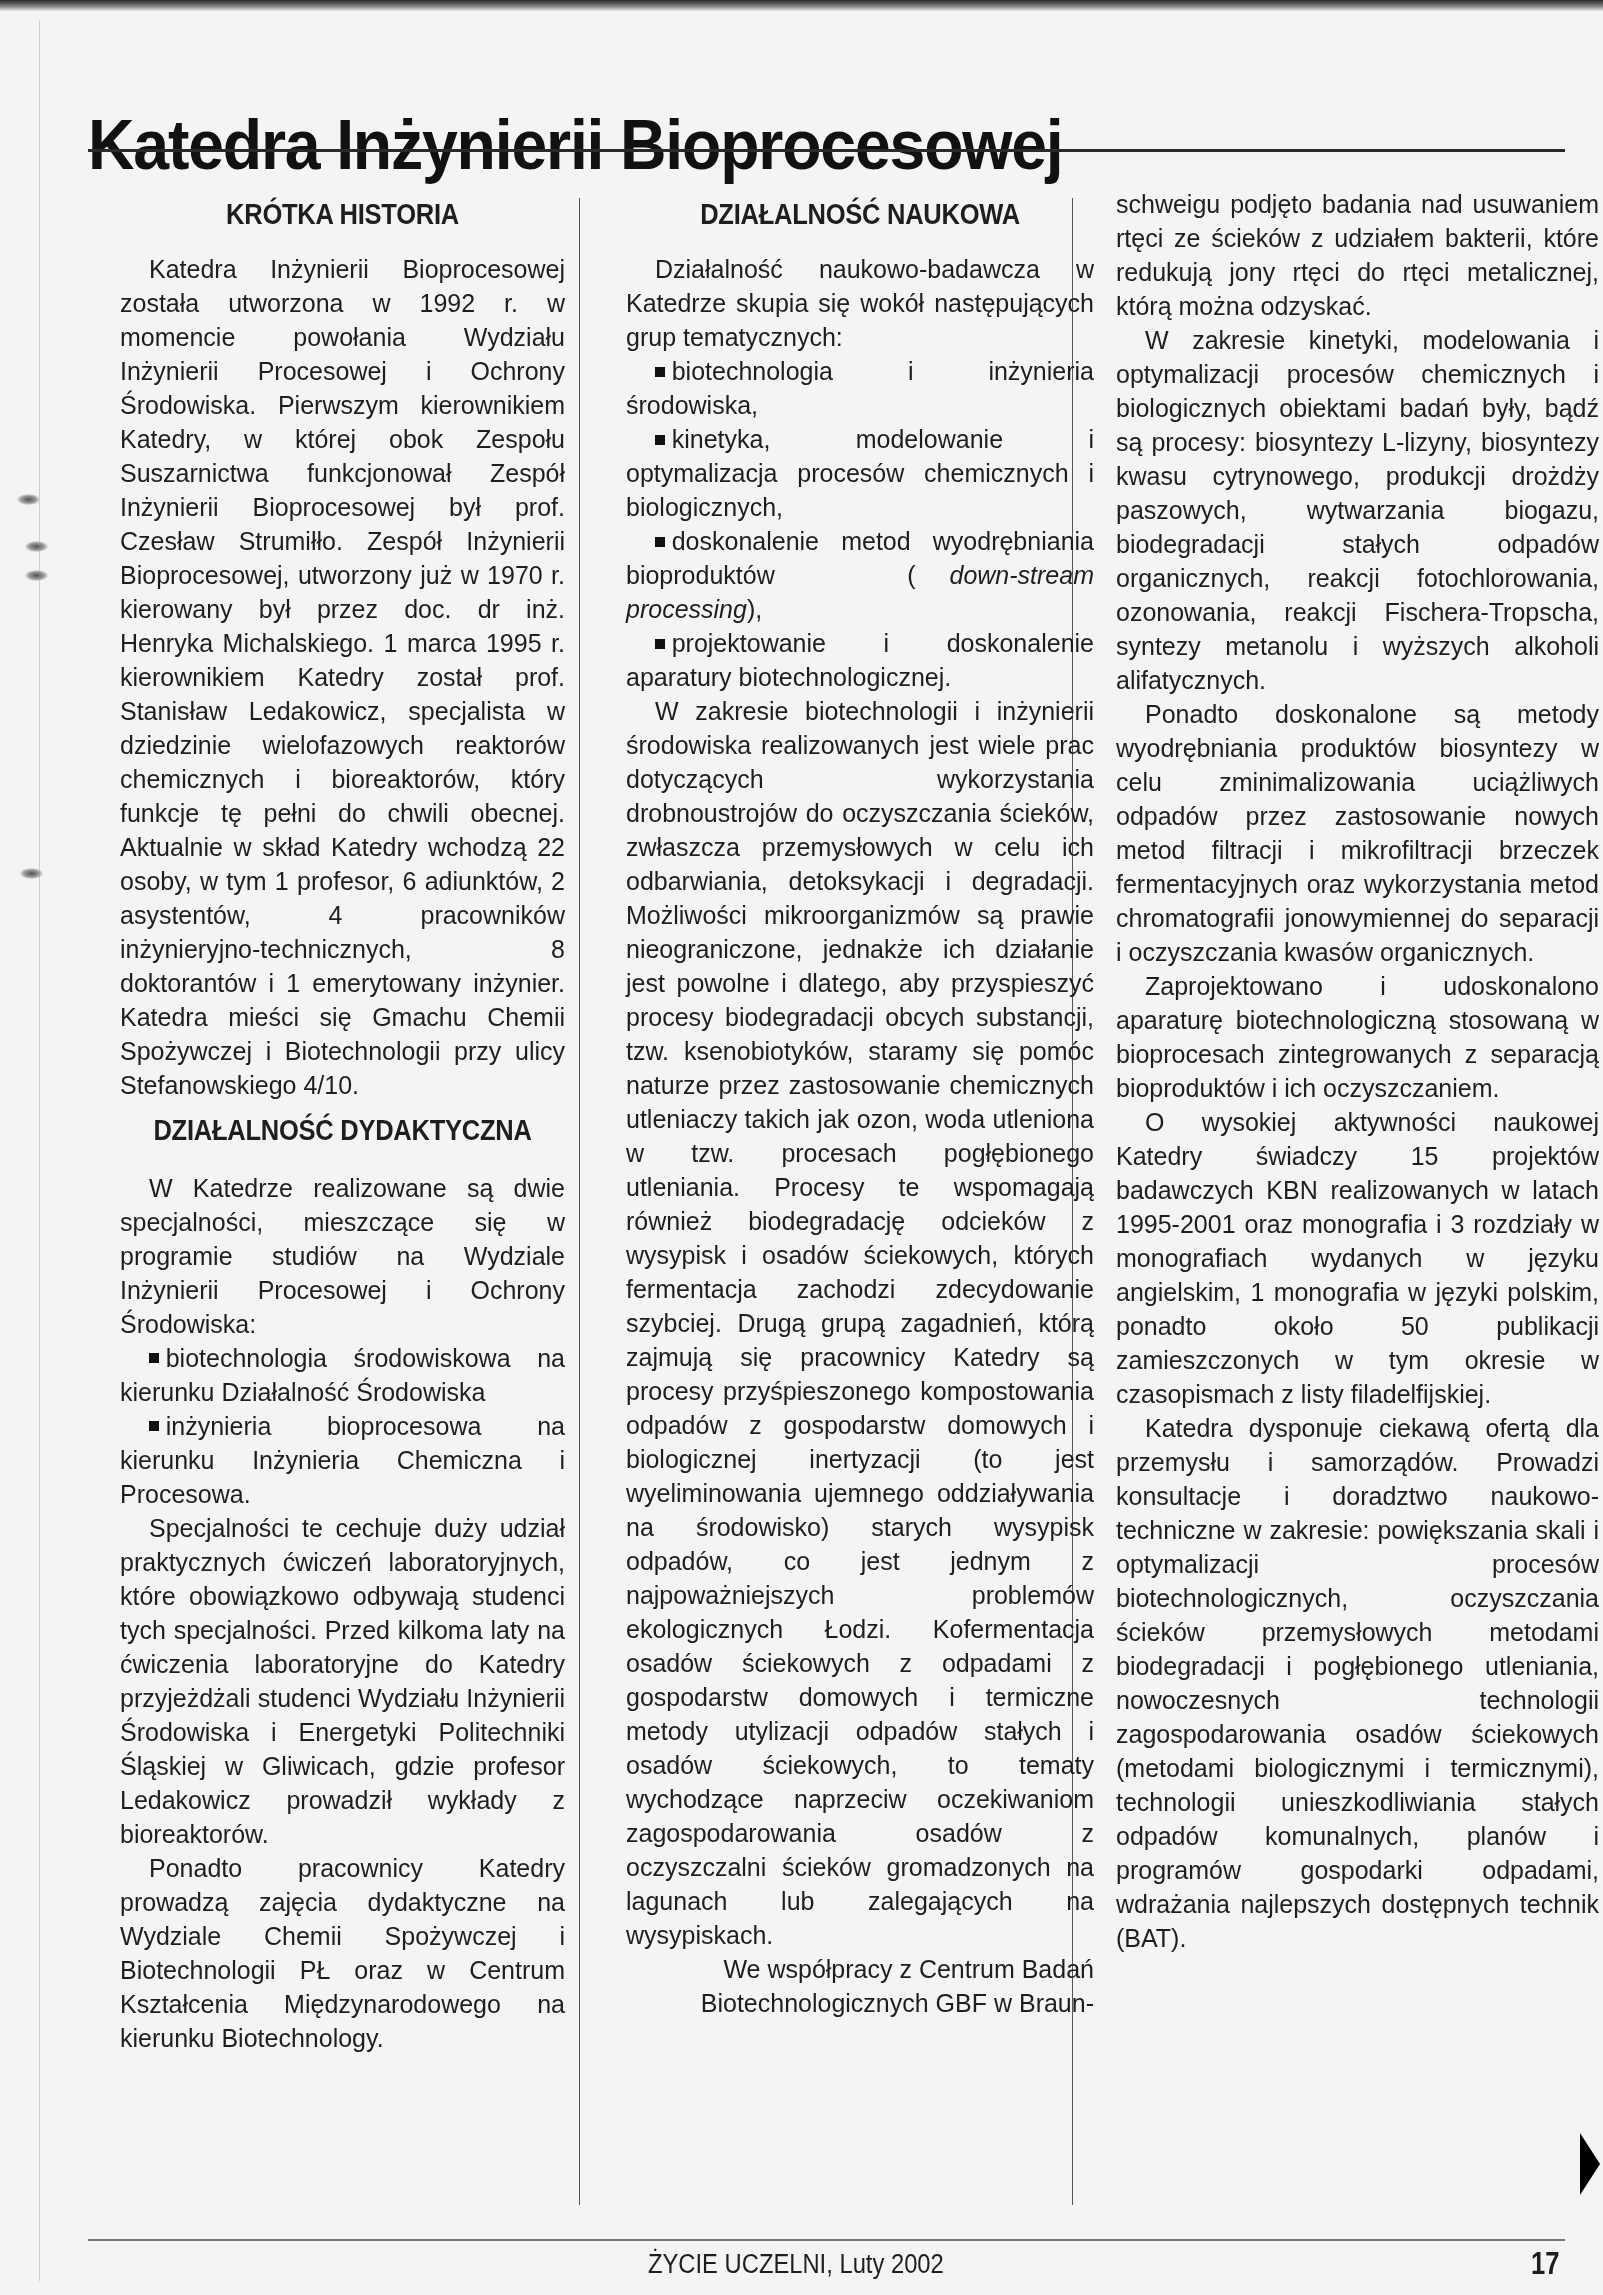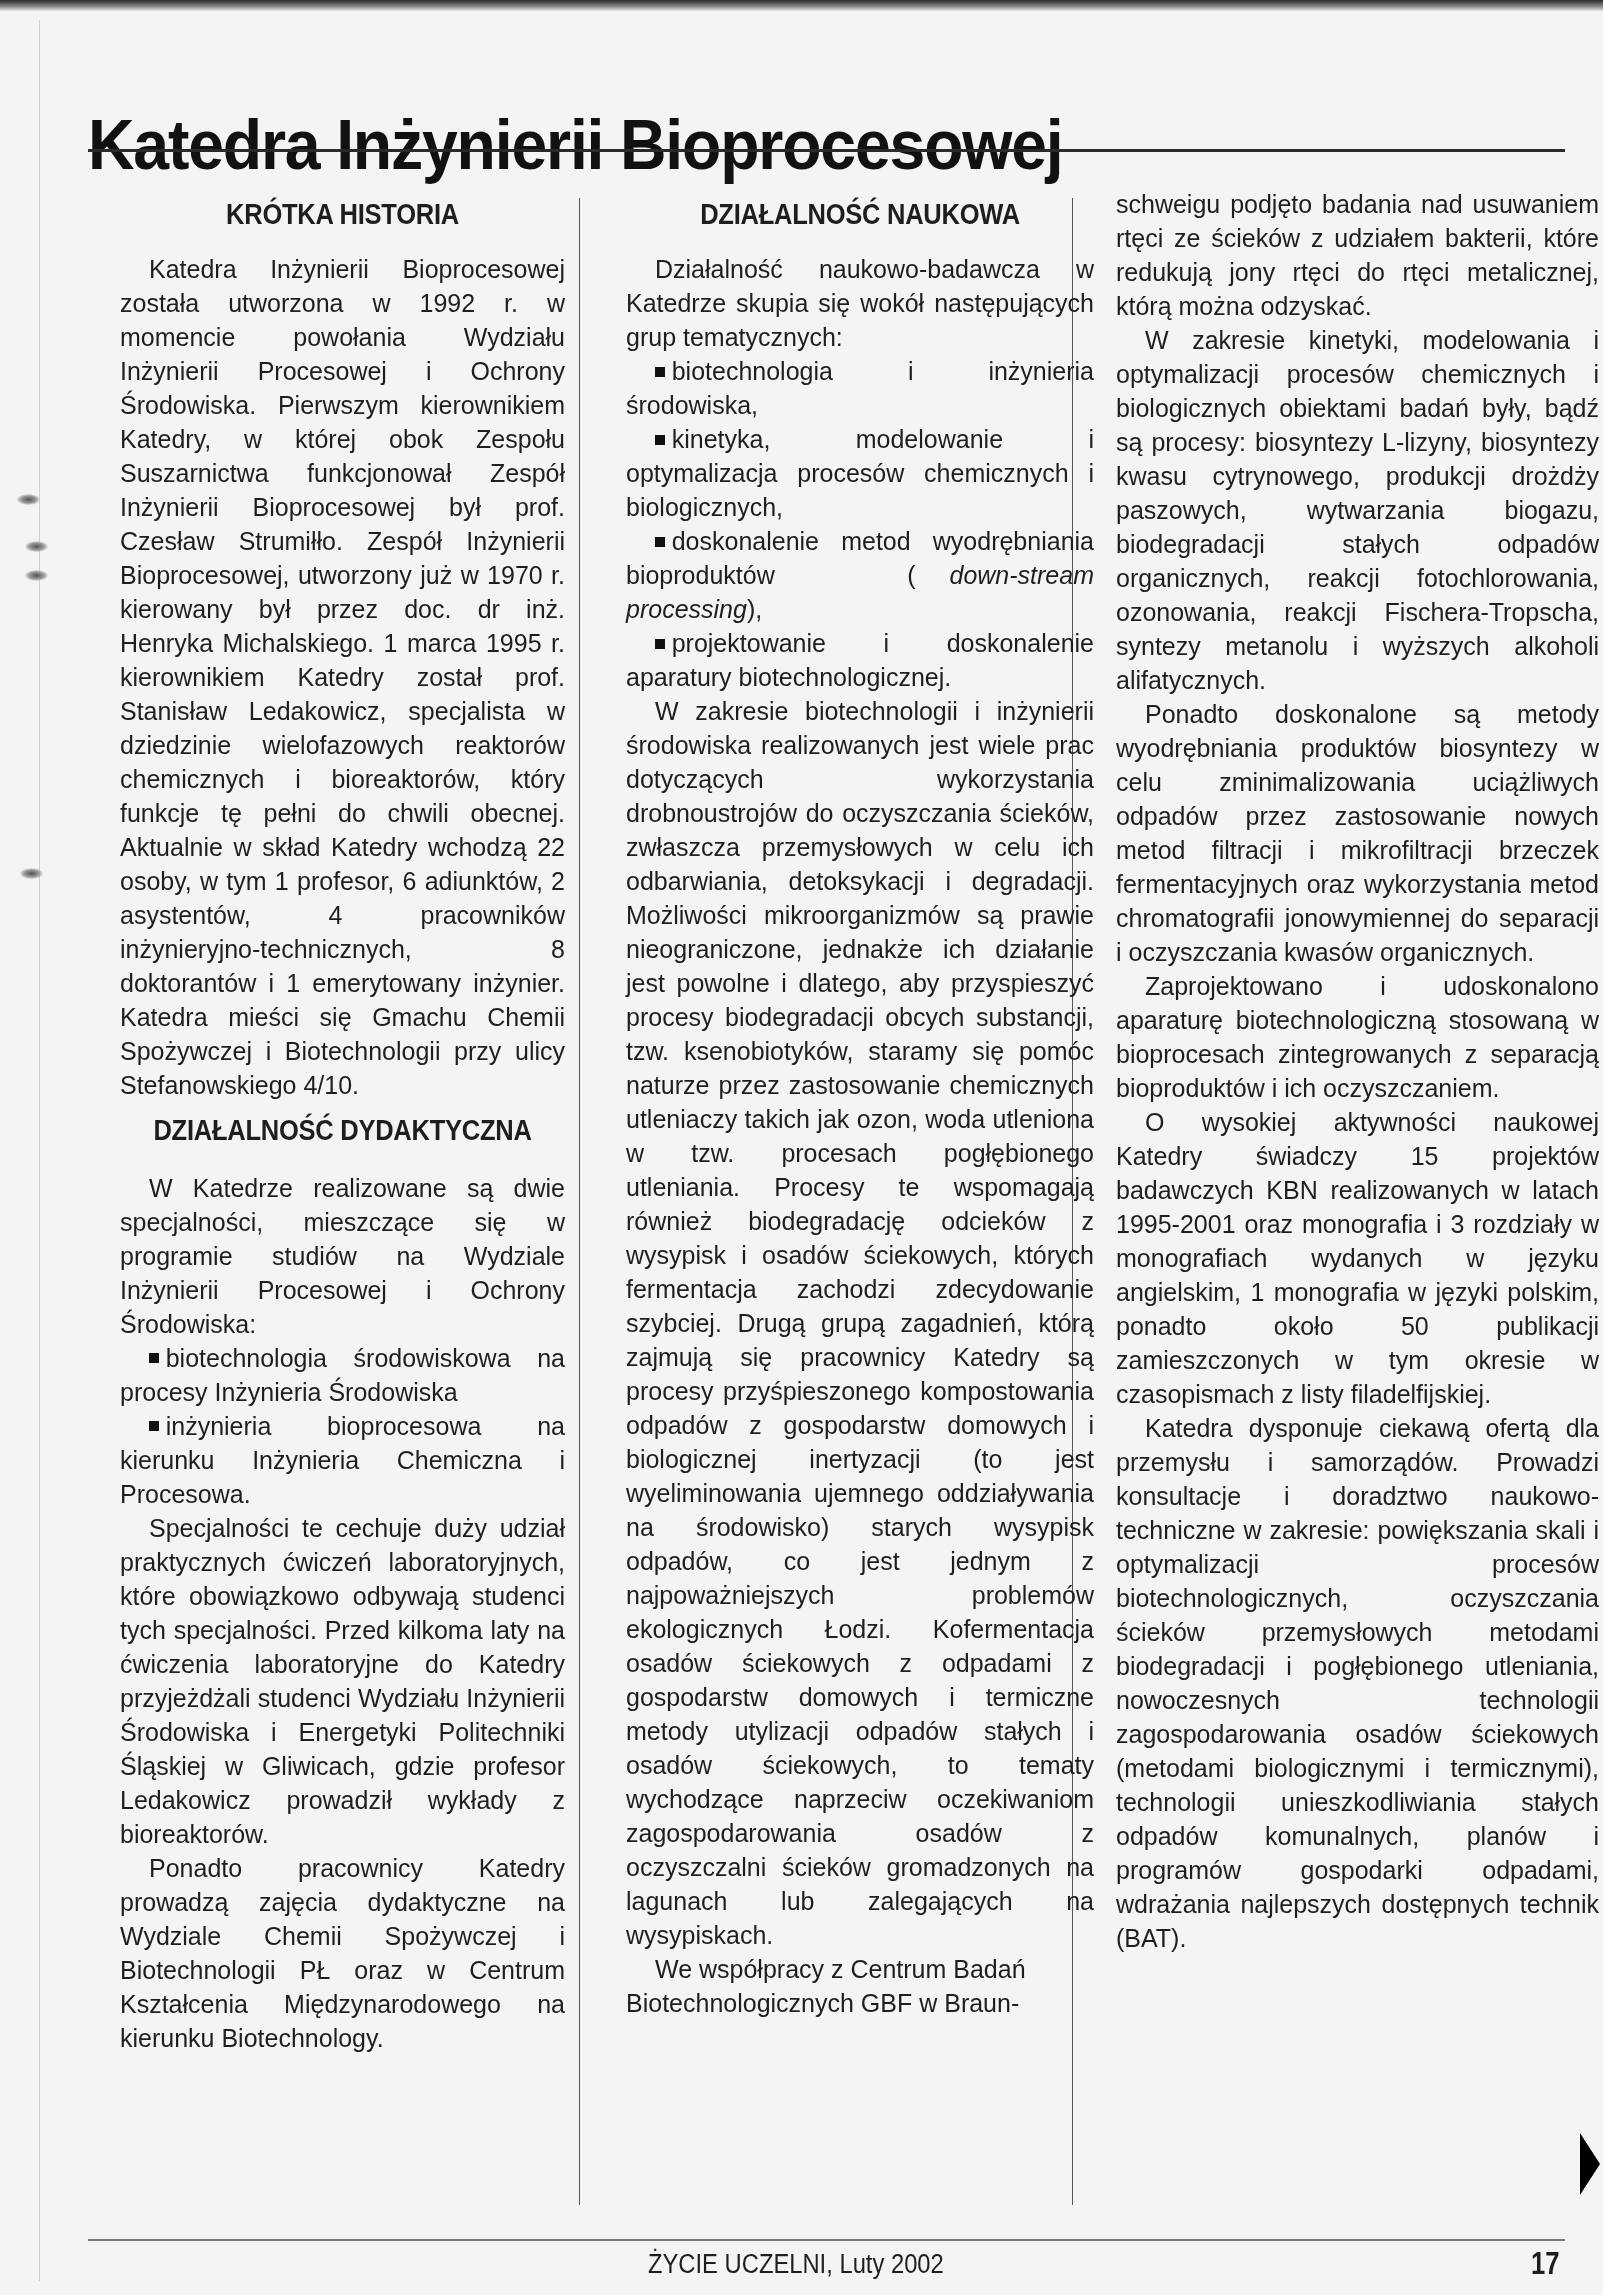--- a/index.html
+++ b/index.html
@@ -88,35 +88,35 @@
 <div class="title-rule"></div>
 
 <div class="col-divider" style="left:579px; height:2007px;"></div>
 <div class="col-divider" style="left:1072px; height:2007px;"></div>
 
 <div class="column col1">
   <div class="section-head">KRÓTKA HISTORIA</div>
   <p><span>Katedra Inżynierii Bioprocesowej została utworzona w 1992 r. w momencie powołania Wydziału Inżynierii Procesowej i Ochrony Środowiska. Pierwszym kierownikiem Katedry, w której obok Zespołu Suszarnictwa funkcjonował Zespół Inżynierii Bioprocesowej był prof. Czesław Strumiłło. Zespół Inżynierii Bioprocesowej, utworzony już w 1970 r. kierowany był przez doc. dr inż. Henryka Michalskiego. 1 marca 1995 r. </span><span class="bold">kierownikiem Katedry został prof. Stanisław Ledakowicz</span><span>, specjalista w dziedzinie wielofazowych reaktorów chemicznych i bioreaktorów, który funkcje tę pełni do chwili obecnej. Aktualnie w skład Katedry wchodzą 22 osoby, w tym 1 profesor, 6 adiunktów, 2 asystentów, 4 pracowników inżynieryjno-technicznych, 8 doktorantów i 1 emerytowany inżynier. Katedra mieści się Gmachu Chemii Spożywczej i Biotechnologii przy ulicy Stefanowskiego 4/10.</span></p>
   <div class="section-head second">DZIAŁALNOŚĆ DYDAKTYCZNA</div>
   <p>W Katedrze realizowane są dwie specjalności, mieszczące się w programie studiów na Wydziale Inżynierii Procesowej i Ochrony Środowiska:</p>
-  <p class="bullet"><span class="sq"></span><span>biotechnologia środowiskowa na procesy Inżynieria Środowiska</span></p>
+  <p class="bullet"><span class="sq"></span><span>biotechnologia środowiskowa na kierunku Działalność Środowiska</span></p>
   <p class="bullet"><span class="sq"></span><span>inżynieria bioprocesowa na kierunku Inżynieria Chemiczna i Procesowa.</span></p>
   <p>Specjalności te cechuje duży udział praktycznych ćwiczeń laboratoryjnych, które obowiązkowo odbywają studenci tych specjalności. Przed kilkoma laty na ćwiczenia laboratoryjne do Katedry przyjeżdżali studenci Wydziału Inżynierii Środowiska i Energetyki Politechniki Śląskiej w Gliwicach, gdzie profesor Ledakowicz prowadził wykłady z bioreaktorów.</p>
   <p>Ponadto pracownicy Katedry prowadzą zajęcia dydaktyczne na Wydziale Chemii Spożywczej i Biotechnologii PŁ oraz w Centrum Kształcenia Międzynarodowego na kierunku Biotechnology.</p>
 </div>
 
 <div class="column col2">
   <div class="section-head">DZIAŁALNOŚĆ NAUKOWA</div>
   <p>Działalność naukowo-badawcza w Katedrze skupia się wokół następujących grup tematycznych:</p>
   <p class="bullet"><span class="sq"></span><span>biotechnologia i inżynieria środowiska,</span></p>
   <p class="bullet"><span class="sq"></span><span>kinetyka, modelowanie i optymalizacja procesów chemicznych i biologicznych,</span></p>
   <p class="bullet"><span class="sq"></span><span>doskonalenie metod wyodrębniania bioproduktów (</span><span class="it">down-stream processing</span><span>),</span></p>
   <p class="bullet"><span class="sq"></span><span>projektowanie i doskonalenie aparatury biotechnologicznej.</span></p>
   <p>W zakresie biotechnologii i inżynierii środowiska realizowanych jest wiele prac dotyczących wykorzystania drobnoustrojów do oczyszczania ścieków, zwłaszcza przemysłowych w celu ich odbarwiania, detoksykacji i degradacji. Możliwości mikroorganizmów są prawie nieograniczone, jednakże ich działanie jest powolne i dlatego, aby przyspieszyć procesy biodegradacji obcych substancji, tzw. ksenobiotyków, staramy się pomóc naturze przez zastosowanie chemicznych utleniaczy takich jak ozon, woda utleniona w tzw. procesach pogłębionego utleniania. Procesy te wspomagają również biodegradację odcieków z wysypisk i osadów ściekowych, których fermentacja zachodzi zdecydowanie szybciej. Drugą grupą zagadnień, którą zajmują się pracownicy Katedry są procesy przyśpieszonego kompostowania odpadów z gospodarstw domowych i biologicznej inertyzacji (to jest wyeliminowania ujemnego oddziaływania na środowisko) starych wysypisk odpadów, co jest jednym z najpoważniejszych problemów ekologicznych Łodzi. Kofermentacja osadów ściekowych z odpadami z gospodarstw domowych i termiczne metody utylizacji odpadów stałych i osadów ściekowych, to tematy wychodzące naprzeciw oczekiwaniom zagospodarowania osadów z oczyszczalni ścieków gromadzonych na lagunach lub zalegających na wysypiskach.</p>
-  <p style="text-align:left;">We współpracy z Centrum Badań Biotechnologicznych GBF w Braun-</p>
+  <p style="text-align:right;">We współpracy z Centrum Badań Biotechnologicznych GBF w Braun-</p>
 </div>
 
 <div class="column col3">
   <p style="text-indent:0;">schweigu podjęto badania nad usuwaniem rtęci ze ścieków z udziałem bakterii, które redukują jony rtęci do rtęci metalicznej, którą można odzyskać.</p>
   <p>W zakresie kinetyki, modelowania i optymalizacji procesów chemicznych i biologicznych obiektami badań były, bądź są procesy: biosyntezy L-lizyny, biosyntezy kwasu cytrynowego, produkcji drożdży paszowych, wytwarzania biogazu, biodegradacji stałych odpadów organicznych, reakcji fotochlorowania, ozonowania, reakcji Fischera-Tropscha, syntezy metanolu i wyższych alkoholi alifatycznych.</p>
   <p>Ponadto doskonalone są metody wyodrębniania produktów biosyntezy w celu zminimalizowania uciążliwych odpadów przez zastosowanie nowych metod filtracji i mikrofiltracji brzeczek fermentacyjnych oraz wykorzystania metod chromatografii jonowymiennej do separacji i oczyszczania kwasów organicznych.</p>
   <p>Zaprojektowano i udoskonalono aparaturę biotechnologiczną stosowaną w bioprocesach zintegrowanych z separacją bioproduktów i ich oczyszczaniem.</p>
   <p>O wysokiej aktywności naukowej Katedry świadczy 15 projektów badawczych KBN realizowanych w latach 1995-2001 oraz monografia i 3 rozdziały w monografiach wydanych w języku angielskim, 1 monografia w języki polskim, ponadto około 50 publikacji zamieszczonych w tym okresie w czasopismach z listy filadelfijskiej.</p>
   <p>Katedra dysponuje ciekawą ofertą dla przemysłu i samorządów. Prowadzi konsultacje i doradztwo naukowo-techniczne w zakresie: powiększania skali i optymalizacji procesów biotechnologicznych, oczyszczania ścieków przemysłowych metodami biodegradacji i pogłębionego utleniania, nowoczesnych technologii zagospodarowania osadów ściekowych (metodami biologicznymi i termicznymi), technologii unieszkodliwiania stałych odpadów komunalnych, planów i programów gospodarki odpadami, wdrażania najlepszych dostępnych technik (BAT).</p>
 </div>

